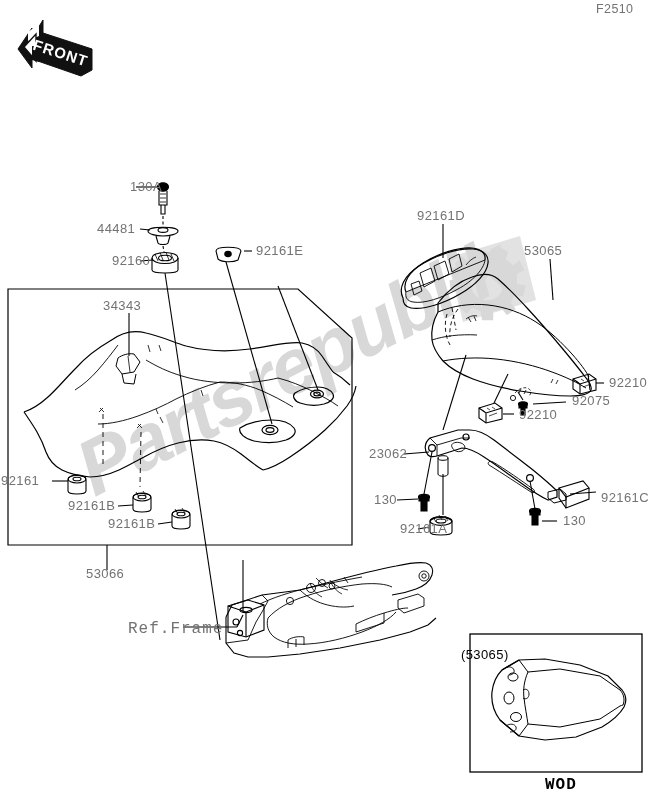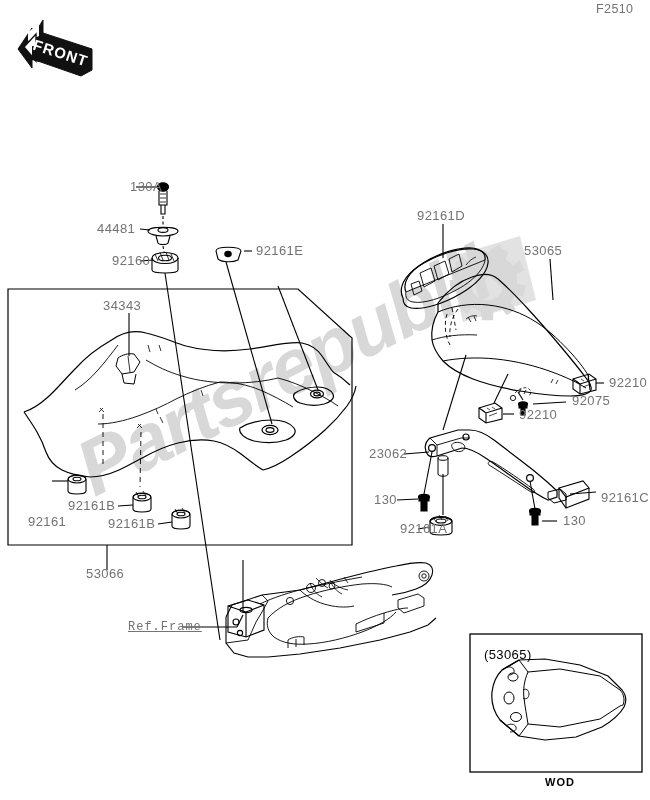--- a/index.html
+++ b/index.html
@@ -9,22 +9,22 @@
     font-family:"Liberation Sans","DejaVu Sans",sans-serif;
     color:#000;
   }
   #page{position:absolute;left:0;top:0;width:650px;height:800px;}
   .svgroot{position:absolute;left:0;top:0;width:650px;height:800px;}
   .lbl{
     position:absolute;font-size:13px;letter-spacing:0.4px;
     white-space:nowrap;color:#737373;line-height:1;
     font-family:"Liberation Sans","DejaVu Sans",sans-serif;
   }
-  .lbl.mono{font-family:"Liberation Mono","DejaVu Sans Mono",monospace;font-size:12px;letter-spacing:1px;text-decoration:underline;}
-  .wod{position:absolute;font-size:11px;letter-spacing:1px;font-weight:bold;}
+  .lbl.mono{font-family:"Liberation Mono","DejaVu Sans Mono",monospace;font-size:16px;letter-spacing:1px;}
+  .wod{position:absolute;font-size:16px;letter-spacing:1px;font-weight:bold;font-family:Liberation Mono, monospace;}
   .inset-code{position:absolute;font-size:13px;letter-spacing:0.4px;}
   .front-badge{position:absolute;left:14px;top:16px;width:90px;height:64px;}
   .wm{position:absolute;left:0;top:0;width:650px;height:800px;pointer-events:none;}
 </style>
 </head>
 <body>
 
 <div id="page">
 
   <svg class="svgroot" viewBox="0 0 650 800">
@@ -372,34 +372,34 @@
     <text x="45" y="42" font-family="Liberation Sans, sans-serif" font-size="15" font-weight="bold" fill="#fff" transform="rotate(18 45 42)" text-anchor="middle" letter-spacing="1">FRONT</text>
   </svg>
 
   <div class="lbl" style="left:596px;top:3px;font-size:12.5px;">F2510</div>
 
   <div class="lbl" style="left:90px;top:180px;margin-left:40px;">130A</div>
   <div class="lbl" style="left:97px;top:222px;">44481</div>
   <div class="lbl" style="left:100px;top:254px;margin-left:12px;">92160</div>
   <div class="lbl" style="left:256px;top:244px;">92161E</div>
   <div class="lbl" style="left:103px;top:299px;">34343</div>
-  <div class="lbl" style="left:28px;top:474px;margin-top:41px;">92161</div>
+  <div class="lbl" style="left:1px;top:474px;">92161</div>
   <div class="lbl" style="left:68px;top:499px;">92161B</div>
   <div class="lbl" style="left:108px;top:517px;">92161B</div>
   <div class="lbl" style="left:86px;top:567px;">53066</div>
 
   <div class="lbl" style="left:417px;top:209px;">92161D</div>
   <div class="lbl" style="left:524px;top:244px;">53065</div>
   <div class="lbl" style="left:609px;top:376px;">92210</div>
   <div class="lbl" style="left:572px;top:394px;">92075</div>
   <div class="lbl" style="left:519px;top:408px;">92210</div>
   <div class="lbl" style="left:369px;top:447px;">23062</div>
   <div class="lbl" style="left:374px;top:493px;">130</div>
   <div class="lbl" style="left:601px;top:484px;margin-top:7px;">92161C</div>
   <div class="lbl" style="left:400px;top:522px;">92161A</div>
   <div class="lbl" style="left:563px;top:514px;">130</div>
 
   <div class="lbl mono" style="left:128px;top:621px;">Ref.Frame</div>
 
-  <div class="inset-code" style="left:484px;top:647px;">(53065)</div>
+  <div class="inset-code" style="left:461px;top:647px;">(53065)</div>
   <div class="wod" style="left:545px;top:776px;">WOD</div>
 
 </div>
 
 </body></html>

